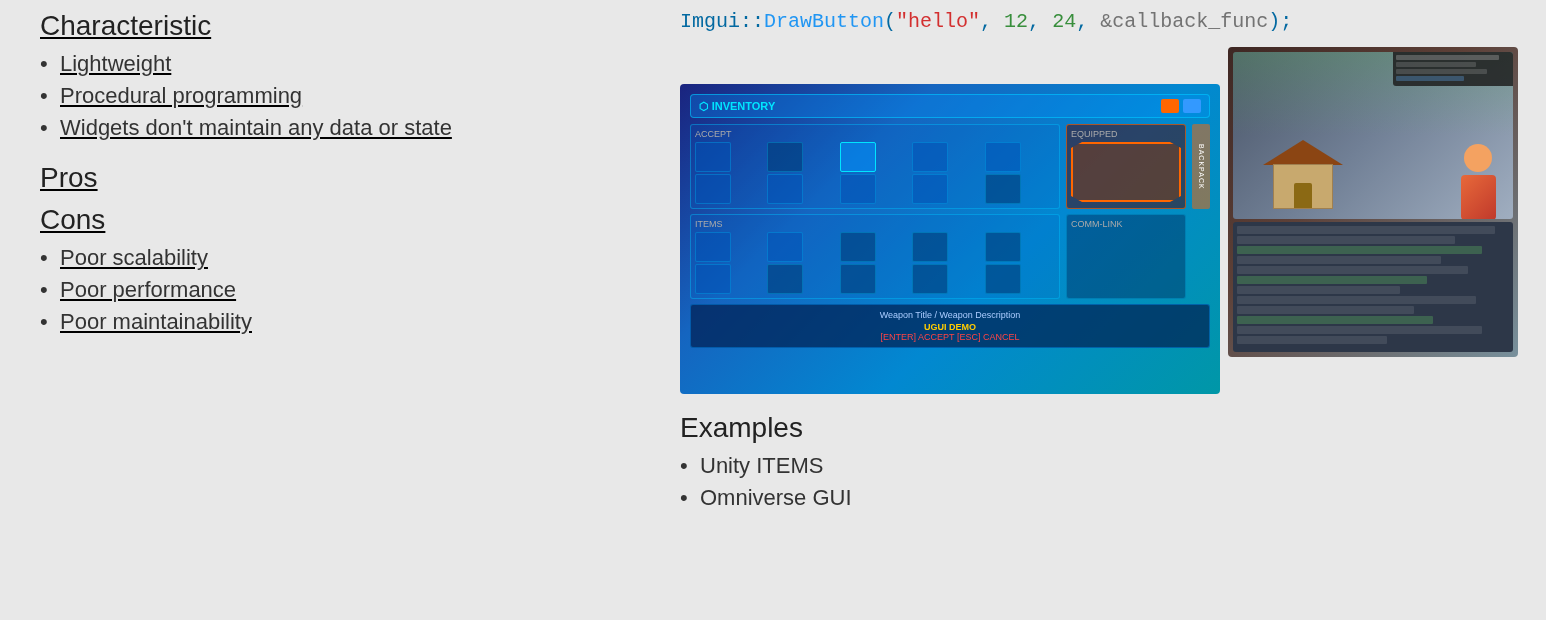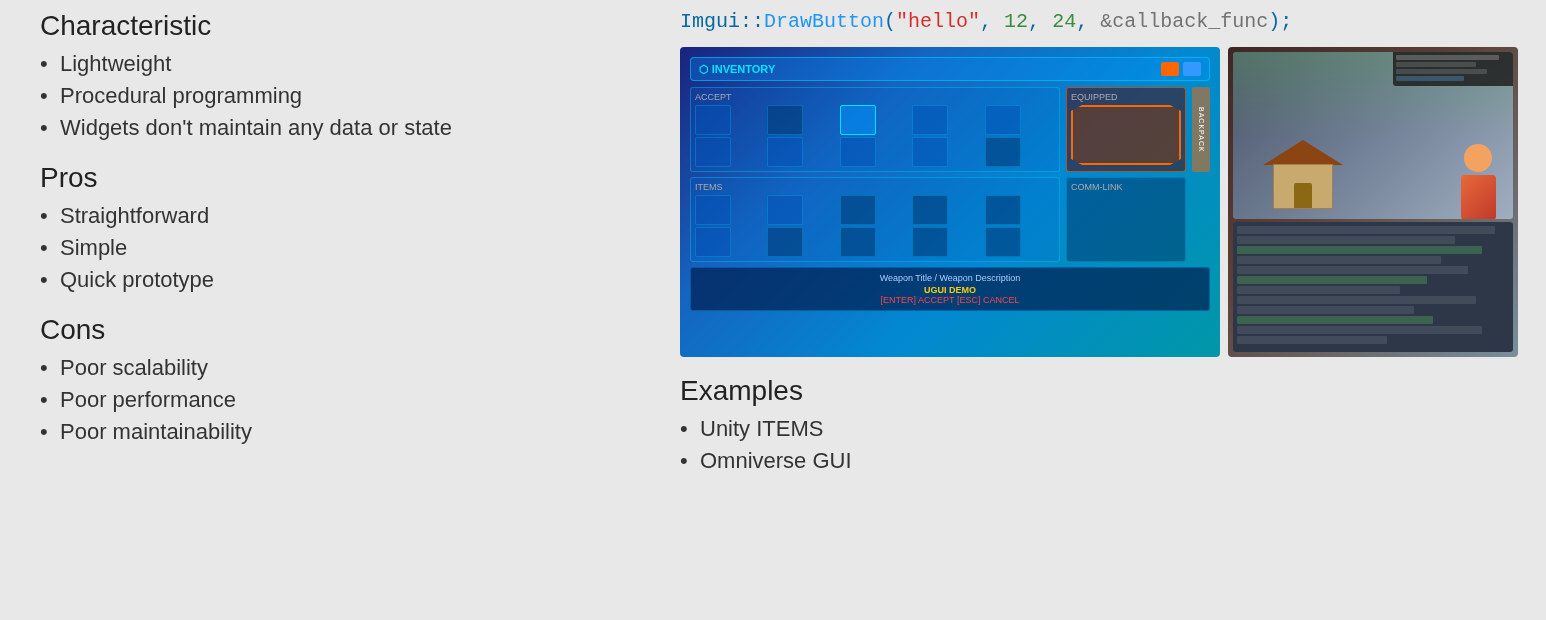--- a/index.html
+++ b/index.html
@@ -8,20 +8,21 @@
       font-family: Arial, sans-serif;
       width: 1546px;
       height: 620px;
       overflow: hidden;
       display: flex;
     }
     .left-panel {
       width: 660px;
       padding: 10px 30px 0 40px;
       flex-shrink: 0;
+      text-decoration: underline;
     }
     .right-panel {
       flex: 1;
       padding: 10px 20px;
     }
     .section-title {
       font-size: 28px;
       font-weight: 500;
       color: #222;
       margin-bottom: 6px;
@@ -64,20 +65,21 @@
     .img-placeholder-main {
       width: 540px;
       height: 310px;
       background: linear-gradient(135deg, #1a237e 0%, #1565c0 30%, #0288d1 60%, #0097a7 100%);
       border-radius: 4px;
       position: relative;
       overflow: hidden;
       display: flex;
       align-items: center;
       justify-content: center;
+      margin-top: 37px;
     }
     .img-placeholder-side {
       width: 290px;
       height: 310px;
       background: linear-gradient(135deg, #3e2723 0%, #5d4037 40%, #78909c 100%);
       border-radius: 4px;
       position: relative;
       overflow: hidden;
     }
     
@@ -256,25 +258,20 @@
     <div class="section-title">Characteristic</div>
     <ul class="bullet-list">
       <li>Lightweight</li>
       <li>Procedural programming</li>
       <li>Widgets don't maintain any data or state</li>
     </ul>
   </div>
 
   <div class="section-gap">
     <div class="section-title">Pros</div>
-    <ul class="bullet-list">
-      <li>Straightforward</li>
-      <li>Simple</li>
-      <li>Quick prototype</li>
-    </ul>
   </div>
 
   <div class="section-gap">
     <div class="section-title">Cons</div>
     <ul class="bullet-list">
       <li>Poor scalability</li>
       <li>Poor performance</li>
       <li>Poor maintainability</li>
     </ul>
   </div>

